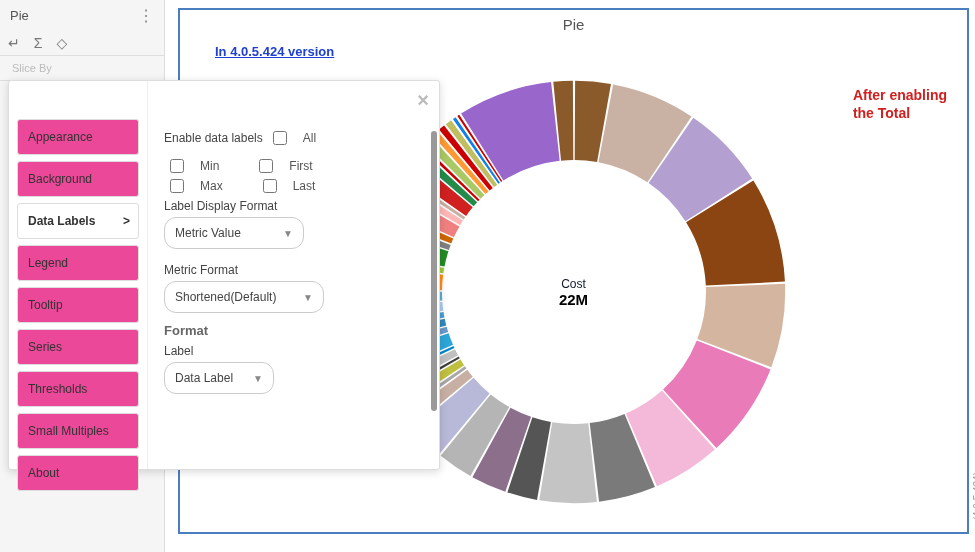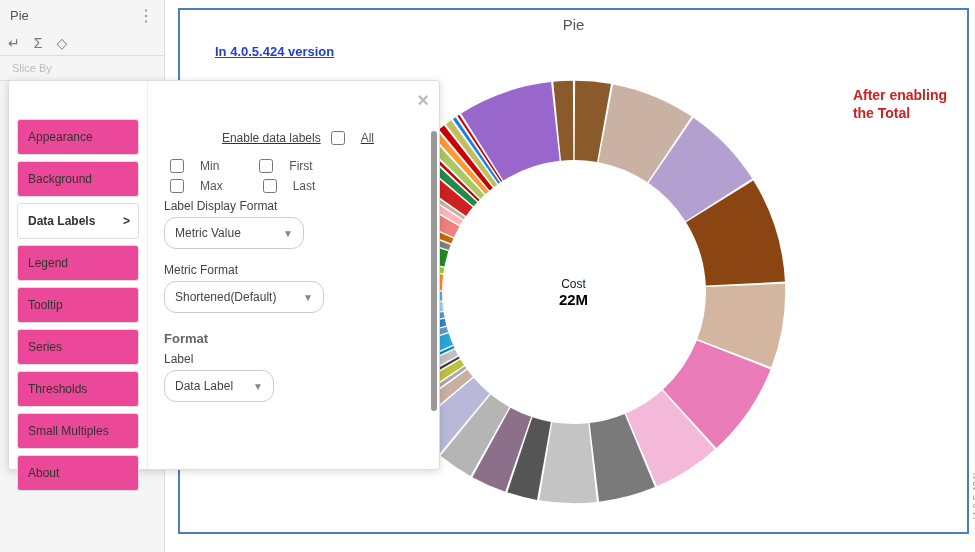--- a/index.html
+++ b/index.html
@@ -34,21 +34,21 @@
   .settings-body .scroll-handle { position: absolute; right: 2px; top: 50px; width: 6px; height: 280px; background: #999; border-radius: 3px; }
   .form-row { margin-bottom: 14px; display: flex; align-items: center; gap: 10px; }
   .form-label { font-size: 12px; color: #444; }
   .cb-group { display: flex; gap: 40px; margin: 6px 0 6px 6px; }
   .cb-item { display: flex; align-items: center; gap: 16px; font-size: 12px; color: #555; }
   .cb-item input { width: 14px; height: 14px; }
   .highlight-row { border: 2px solid #d02020; padding: 6px 8px; display: flex; justify-content: space-between; align-items: center; margin: 6px 0 14px -4px; width: 192px; }
   .section-label { font-size: 12px; color: #444; margin-top: 6px; margin-bottom: 4px; }
   .select-box { border: 1px solid #ccc; border-radius: 12px; padding: 8px 10px; font-size: 12px; color: #444; display: flex; justify-content: space-between; align-items: center; cursor: pointer; background: #fff; }
   .select-box .caret { color: #888; font-size: 10px; }
-  .format-header { font-weight: bold; color: #666; margin-top: 18px; margin-bottom: 6px; font-size: 13px; }
+  .format-header { font-weight: bold; color: #666; margin-top: 10px; margin-bottom: 6px; font-size: 13px; }
 </style>
 </head>
 <body>
 
 <div class="left-panel">
   <div class="panel-header">
     <span>Pie</span>
     <span class="dots">⋮</span>
   </div>
   <div class="icon-row">
@@ -130,21 +130,21 @@
     <div class="tab active">Data Labels</div>
     <div class="tab">Legend</div>
     <div class="tab">Tooltip</div>
     <div class="tab">Series</div>
     <div class="tab">Thresholds</div>
     <div class="tab">Small Multiples</div>
     <div class="tab">About</div>
   </div>
   <div class="settings-body">
     <div class="scroll-handle"></div>
-    <div class="form-row" style="justify-content:flex-end;width:210px;text-decoration:underline;">
+    <div class="form-row" style="justify-content:flex-start;width:210px;">
       <span class="form-label">Enable data labels</span>
       <label class="cb-item">
           <input type="checkbox" style=""> 
           <span>All</span>
         </label>
     </div>
     <div class="cb-group">
       <label class="cb-item">
           <input type="checkbox" style=""> 
           <span>Min</span>

